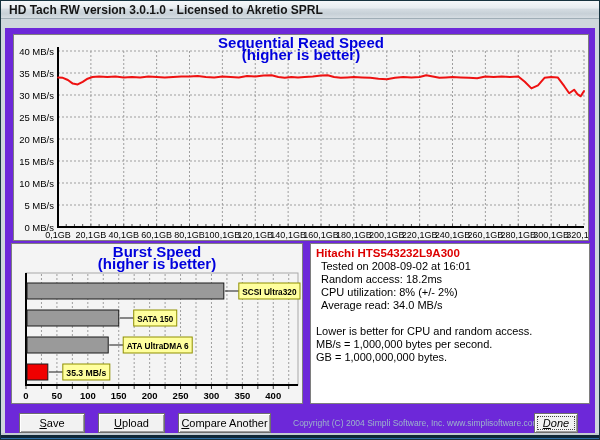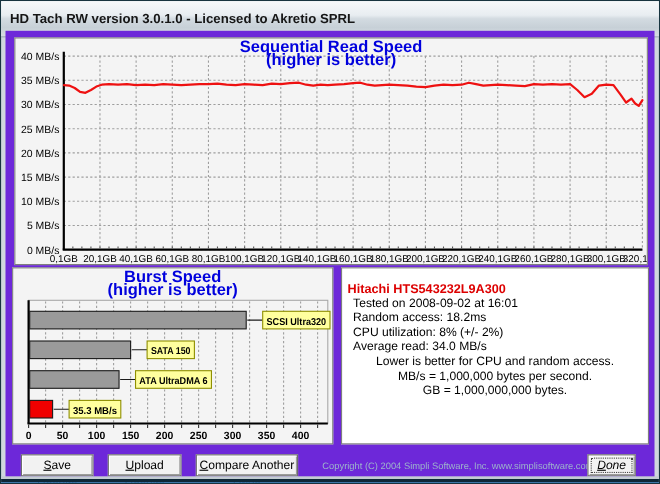--- a/index.html
+++ b/index.html
@@ -4,21 +4,21 @@
 <style>
   * { box-sizing: border-box; margin: 0; padding: 0; }
   html,body { background:#ffffff; font-family:"Liberation Sans", sans-serif; }
   .window {
     position: relative; width: 600px; height: 440px;
     background: #cfd7dd;
     border: 1px solid #17333f;
     overflow: hidden;
   }
   .titlebar {
-    position: absolute; top: 0; left: 0; right: 0; height: 33px;
+    position: absolute; top: 0; left: 0; right: 0; height: 18px;
     background: linear-gradient(#f6f8fa 0%, #e8edf1 40%, #d3dbe1 50%, #c7d0d7 75%, #d6dde2 100%);
     border-bottom: 1px solid #9fadb6;
     display: flex; align-items: center;
     padding-left: 8px;
     font-size: 12px; font-weight: bold; color: #161616;
   }
   .bottom-edge {
     position: absolute; left: 0; right: 0; bottom: 0; height: 6px;
     background: linear-gradient(#c3ccd2 0 2px, #0e2737 2px 5px, #2f6ea5 5px 6px);
   }
@@ -31,24 +31,24 @@
   }
   #seq-panel   { left: 8px;   top: 6px;   width: 576px; height: 207px; }
   #burst-panel { left: 6px;   top: 215px; width: 292px; height: 161px; }
   #info-panel  { left: 305px; top: 215px; width: 280px; height: 161px; background:#ffffff; }
   .chart-title {
     position: absolute; left: 0; right: 0; text-align: center;
     color: #0000dd; font-size: 15px; font-weight: bold; line-height: 12px;
     pointer-events: none;
   }
   .chart-svg { position: absolute; left: 0; top: 0; }
-  #info-panel { font-size: 11px; color: #000; padding: 13px 5px; line-height: 13px; }
+  #info-panel { font-size: 11px; color: #000; padding: 3px 5px; line-height: 13px; }
   .drive-name { color: #dd0000; font-weight: bold; font-size: 11.5px; }
   .info-detail { margin-left: 5px; }
-  .info-notes { margin-top: 1px; text-align: center; }
+  .info-notes { margin-top: 13px; }
   .btn {
     position: absolute; height: 20px; top: 385px;
     background: #f2f2f2; border: 1px solid #6e6e6e;
     box-shadow: inset 1px 1px 0 #ffffff, inset -1px -1px 0 #9c9c9c;
     font-family: "Liberation Sans", sans-serif;
     font-size: 11px; color: #000; text-align: center; line-height: 18px;
     cursor: default;
   }
   .btn .key { text-decoration: underline; }
   #save-btn    { left: 14px;  width: 66px; }

